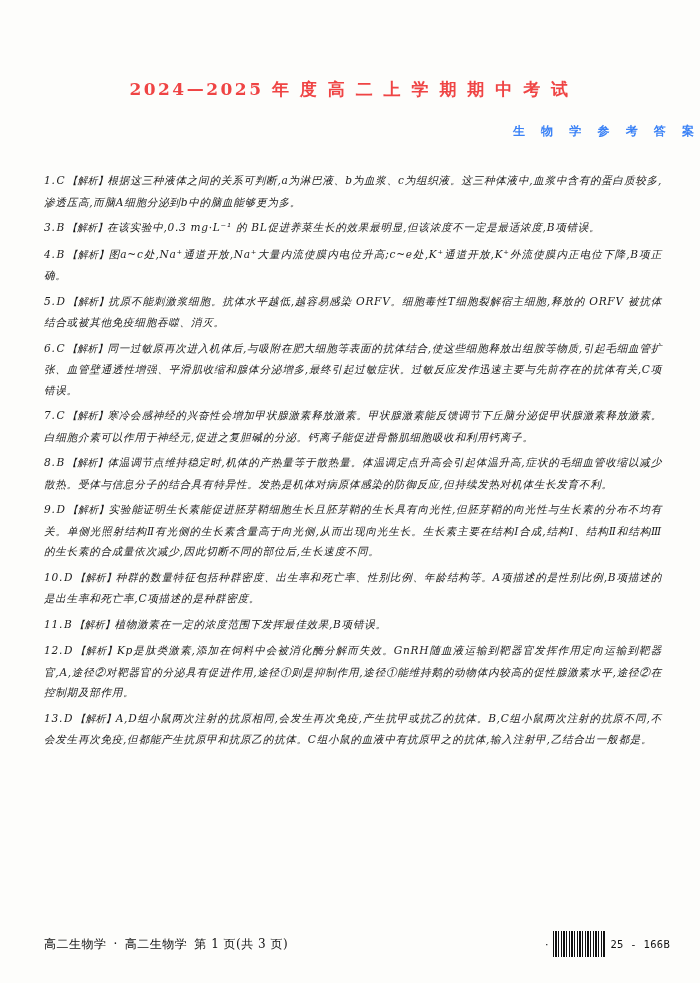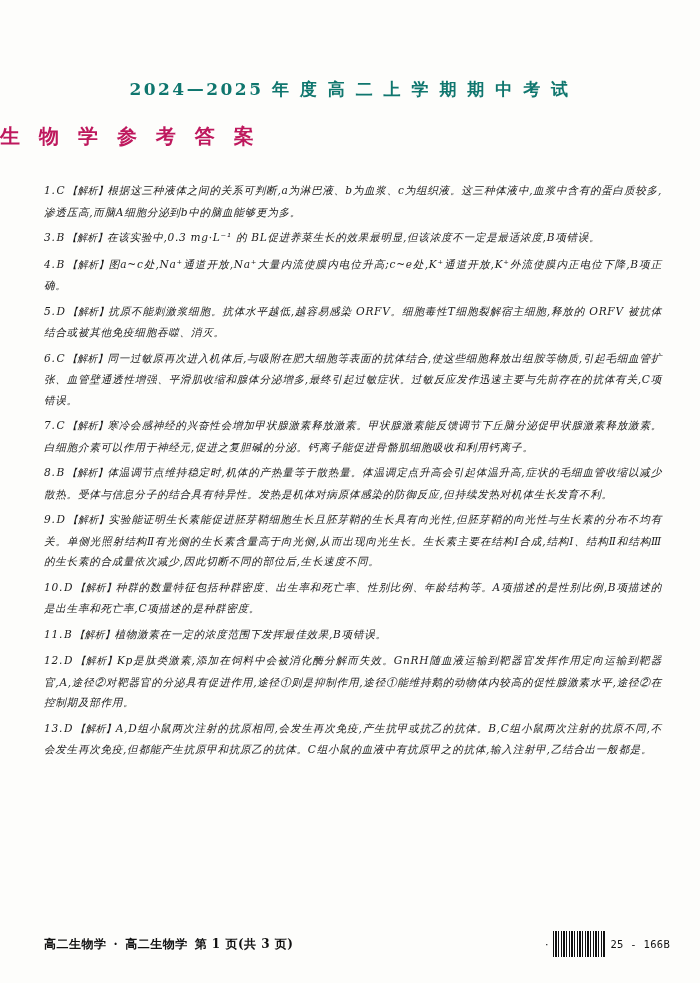--- a/index.html
+++ b/index.html
@@ -18,31 +18,31 @@
     background: #fdfdfb;
     box-sizing: border-box;
     overflow: hidden;
   }
   .title-main {
     text-align: center;
     font-family: "DejaVu Serif", "Liberation Serif", serif;
     font-size: 17px;
     font-weight: bold;
     letter-spacing: 2.5px;
-    color: #0f766e;
+    color: #ef4444;
     margin-top: 78px;
     white-space: nowrap;
   }
   .title-sub {
-    text-align: left;
-    font-family: "DejaVu Serif", "Liberation Serif", serif;
-    font-size: 20px;
+    text-align: right;
+    font-family: "DejaVu Serif", "Liberation Serif", serif;
+    font-size: 12px;
     font-weight: bold;
     letter-spacing: 6px;
-    color: #be185d;
+    color: #3b82f6;
     margin-top: 22px;
   }
   .content {
     margin-top: 30px;
     padding: 0 38px 0 44px;
   }
   .qitem {
     margin-bottom: 5px;
   }
   .qline {
@@ -74,21 +74,21 @@
     right: 0;
     bottom: 26px;
     padding: 0 30px 0 44px;
     display: flex;
     align-items: center;
     justify-content: space-between;
   }
   .footer-left {
     font-family: "DejaVu Serif", "Liberation Serif", serif;
     font-size: 12px;
-    font-weight: bold;
+    font-weight: normal;
     letter-spacing: 0.5px;
     color: #111;
     display: flex;
     align-items: center;
     gap: 0px;
   }
   .footer-left .seg { margin-right: 7px; }
   .footer-right {
     display: flex;
     align-items: center;

